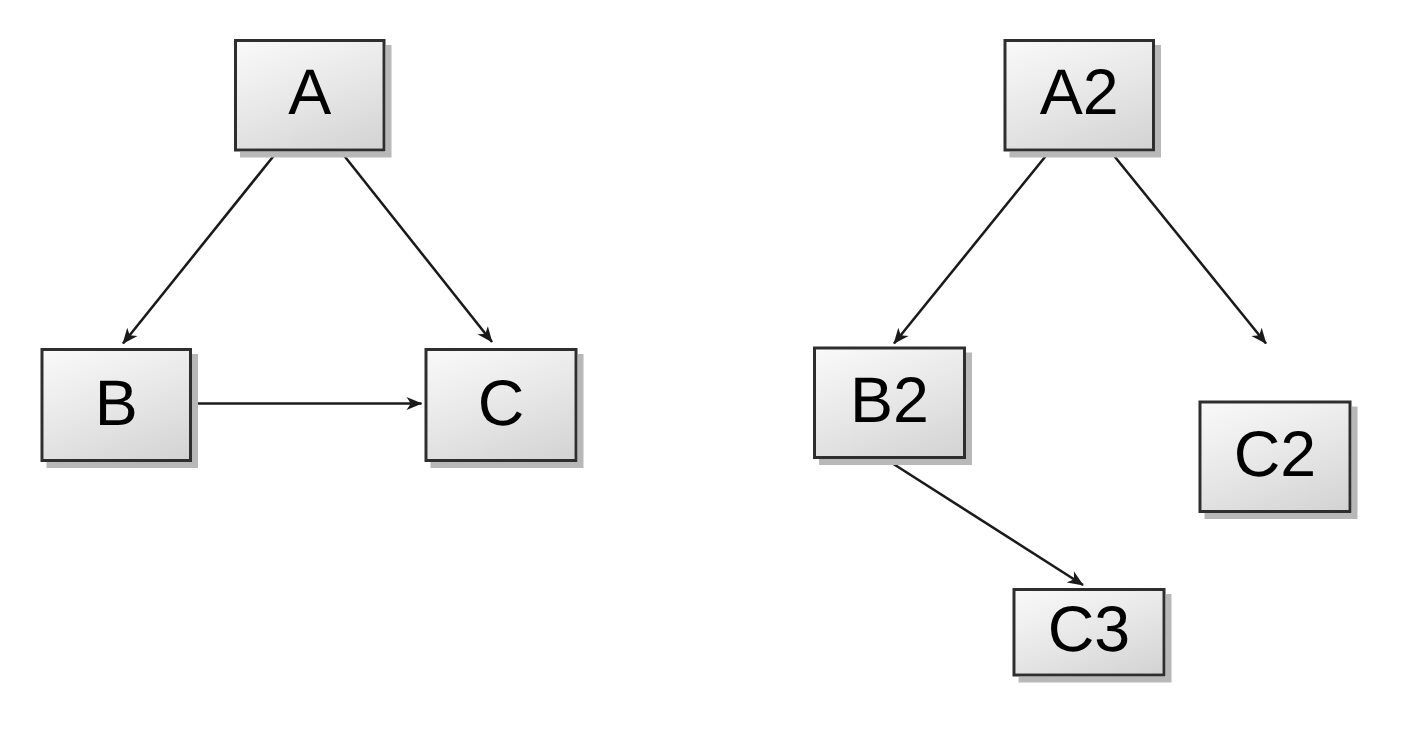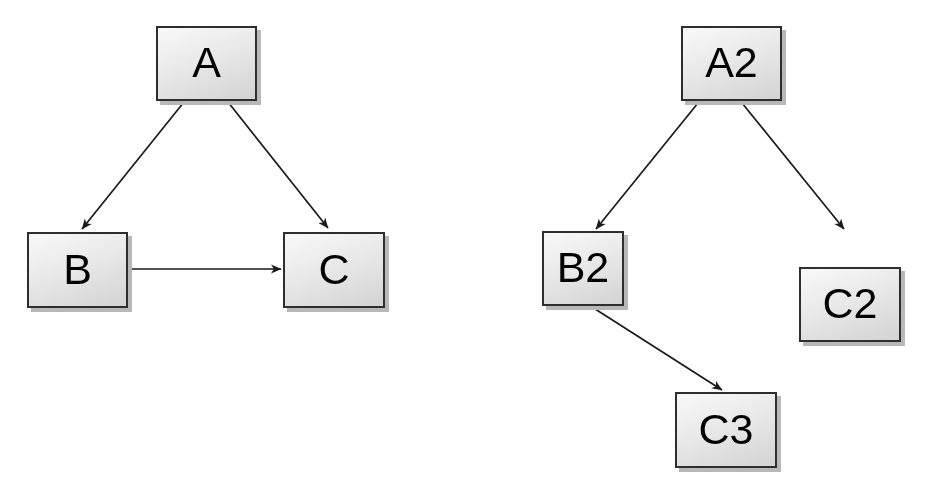--- a/index.html
+++ b/index.html
@@ -62,27 +62,27 @@
           <span class="node-label">A</span>
         </div>
         <div class="node" style="left: 27px; top: 232px; width: 101px; height: 76px;">
           <span class="node-label">B</span>
         </div>
         <div class="node" style="left: 283px; top: 232px; width: 102px; height: 76px;">
           <span class="node-label">C</span>
         </div>
       </div>
       <div class="graph-group">
-        <div class="node" style="left: 669px; top: 26px; width: 101px; height: 75px; margin-left: 12px;">
+        <div class="node" style="left: 669px; top: 26px; width: 101px; height: 75px;">
           <span class="node-label">A2</span>
         </div>
-        <div class="node" style="left: 542px; top: 231px; width: 82px; height: 75px;">
+        <div class="node" style="left: 542px; top: 231px; width: 102px; height: 75px;">
           <span class="node-label">B2</span>
         </div>
         <div class="node" style="left: 799px; top: 231px; width: 102px; height: 75px; margin-top: 36px;">
           <span class="node-label">C2</span>
         </div>
-        <div class="node" style="left: 675px; top: 392px; width: 102px; height: 76px;">
+        <div class="node" style="left: 675px; top: 392px; width: 102px; height: 59px;">
           <span class="node-label">C3</span>
         </div>
       </div>
     </div>
 </div>
 
 </body></html>

